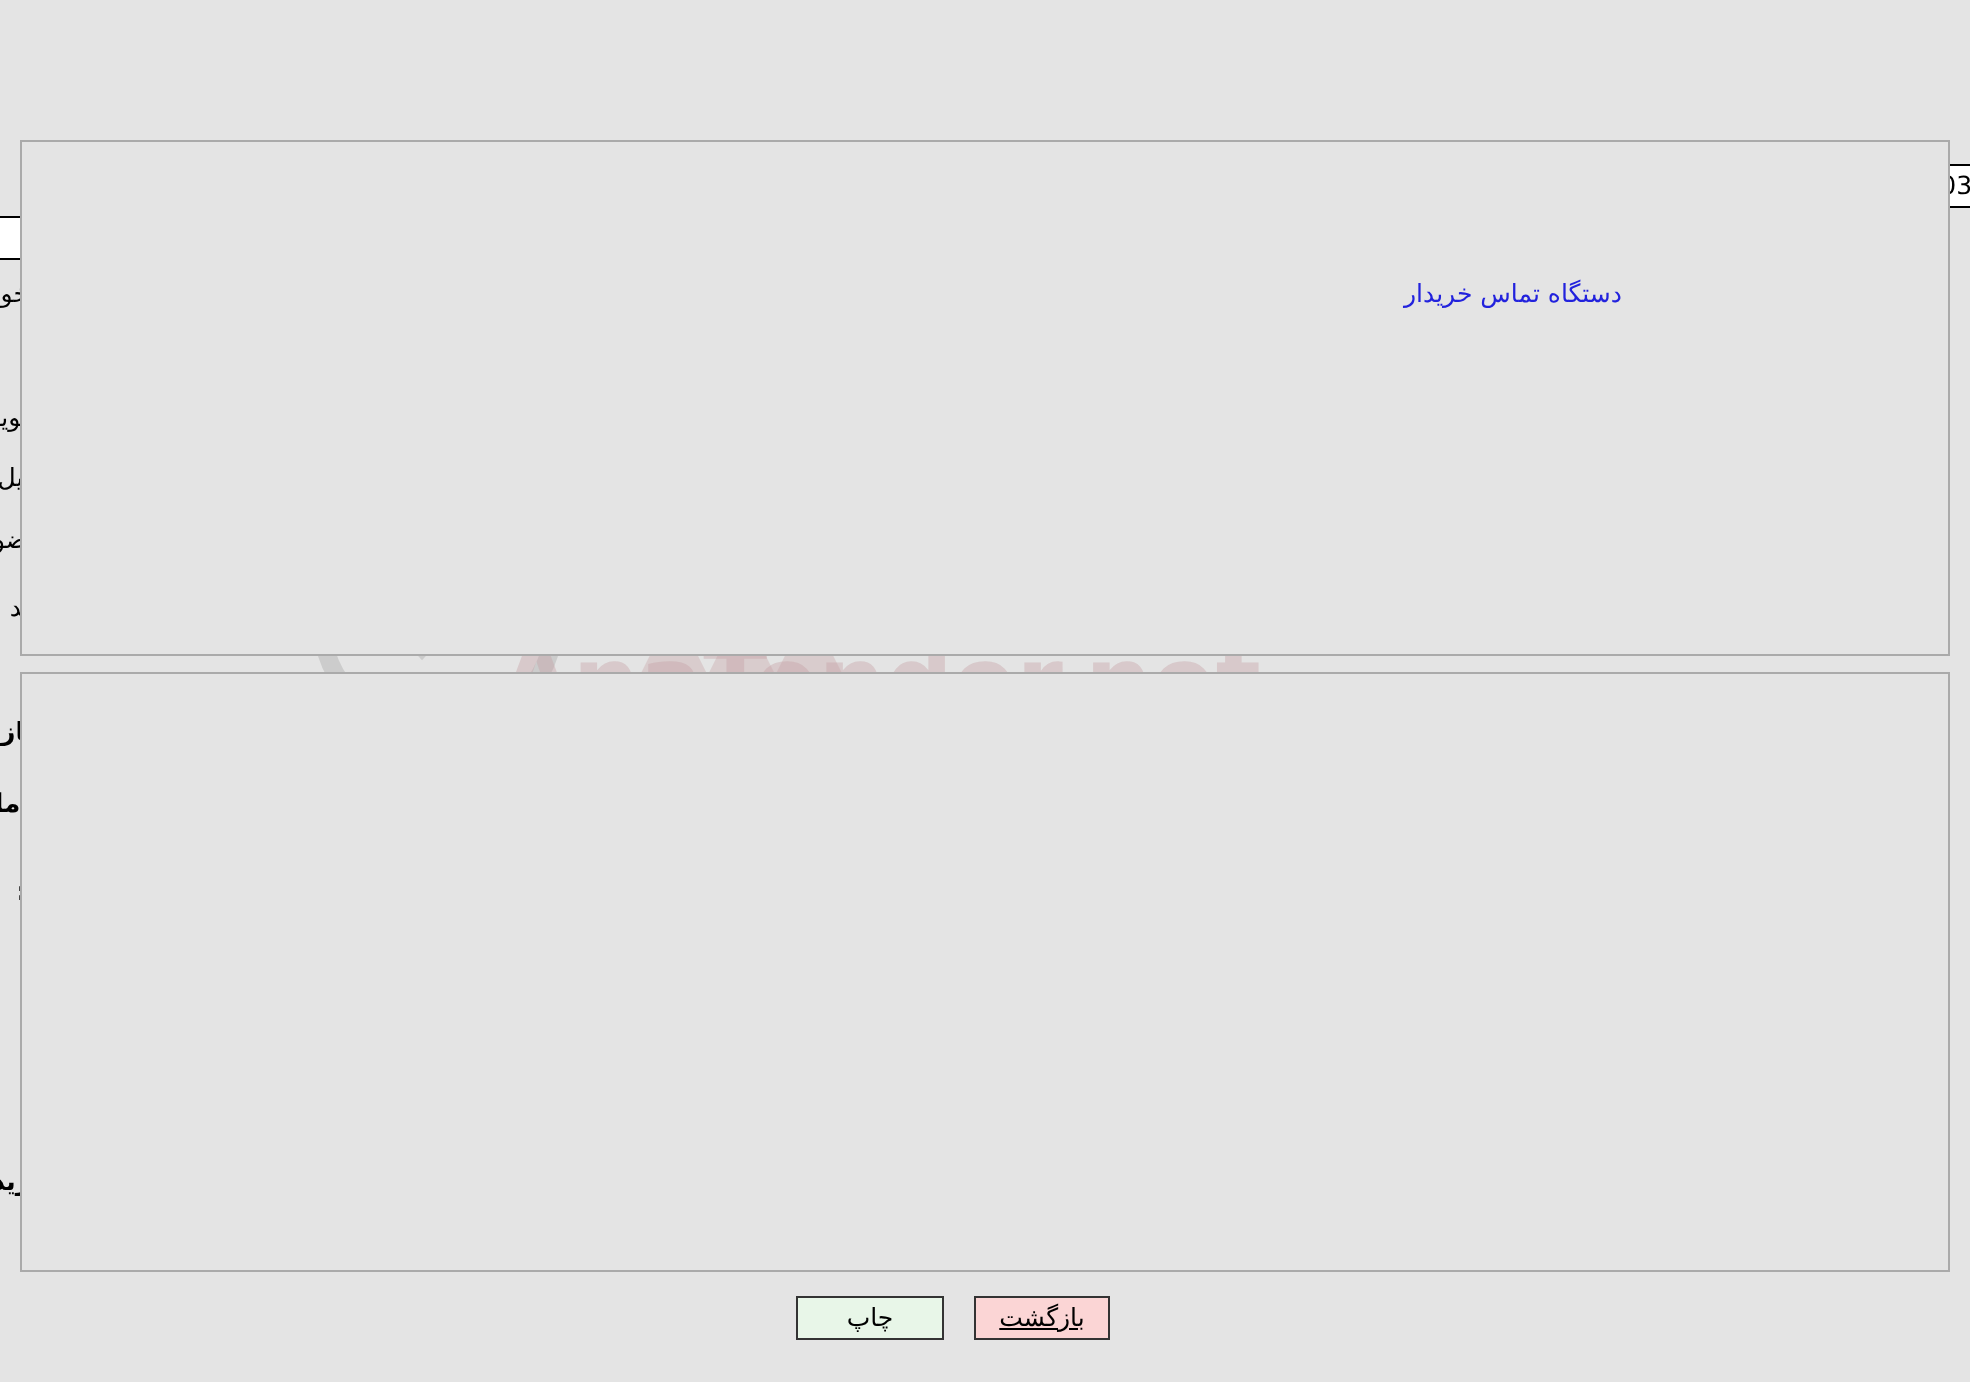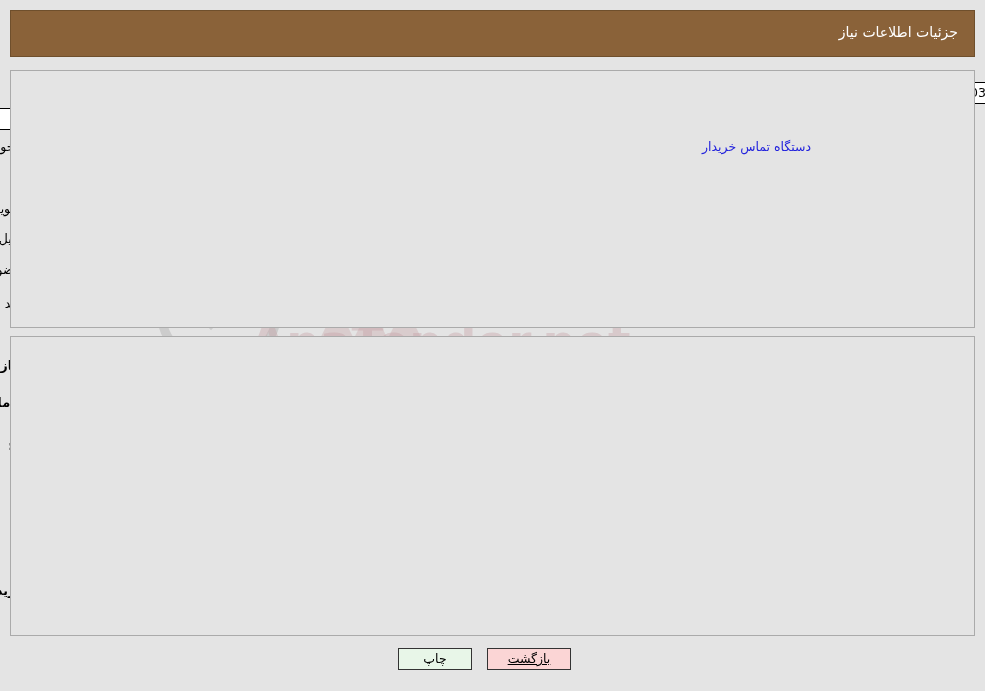--- a/index.html
+++ b/index.html
@@ -218,23 +218,20 @@
     <svg class="wm-shield" viewBox="0 0 128 136">
       <path d="M64 4 L122 26 L122 74 C122 108 96 126 64 132 C32 126 6 108 6 74 L6 26 Z" fill="none" stroke="#a9a9a9" stroke-width="9"></path>
       <path d="M34 62 L56 86 L96 42" fill="none" stroke="#a9a9a9" stroke-width="11" stroke-linecap="square" stroke-linejoin="miter"></path>
     </svg>
     <div class="wm-top">▲▲▲</div>
     <div class="wm-big">
       <span>Ana</span><span class="pink">Tender.net</span>
     </div>
   </div>
 
-  <div class="header-bar">
-    <div class="title">جزئیات اطلاعات نیاز</div>
-  </div>
 
   <div class="panel panel-top"></div>
 
   <div class="lbl" style="right:900px; top:86px;">شماره نیاز:</div>
   <div class="fld center" style="right:609px; top:82px; width:283px;">1103000026000013</div>
 
   <div class="lbl" style="right:506px; top:86px;">تاریخ و ساعت اعلان عمومی:</div>
 
   <div class="fld center" style="left:881px; top:82px; width:170px; right:auto;">1403/03/06 - 09:00</div>
 
@@ -313,15 +310,15 @@
 
   <div class="lbl lbl-bold" style="right:900px; top:583px;">توضیحات خریدار:</div>
   <div class="ta" style="right:142px; top:543px; width:743px; height:82px;">
     <span>ارئه گواهینامه افتا برای شرکت کنند گان الزامی می باشد.
 بارگذاری برگه های پیشنهاد قیمت،برگه شرایط به همراه مهر و امضا الزامی است( در سامانه بارگذاری گردد).
 قرارداد حضوری منعقد می گردد .</span>
     <span class="grip">◥</span>
   </div>
 
   <div class="btn btn-print" style="left:398px; top:648px; width:74px;">چاپ</div>
-  <div class="btn btn-back" style="left:487px; top:648px; width:84px;text-decoration:underline;">بازگشت</div>
+  <div class="btn btn-back" style="left:487px; top:648px; width:68px;text-decoration:underline;">بازگشت</div>
 
 </div>
 
 </body></html>

